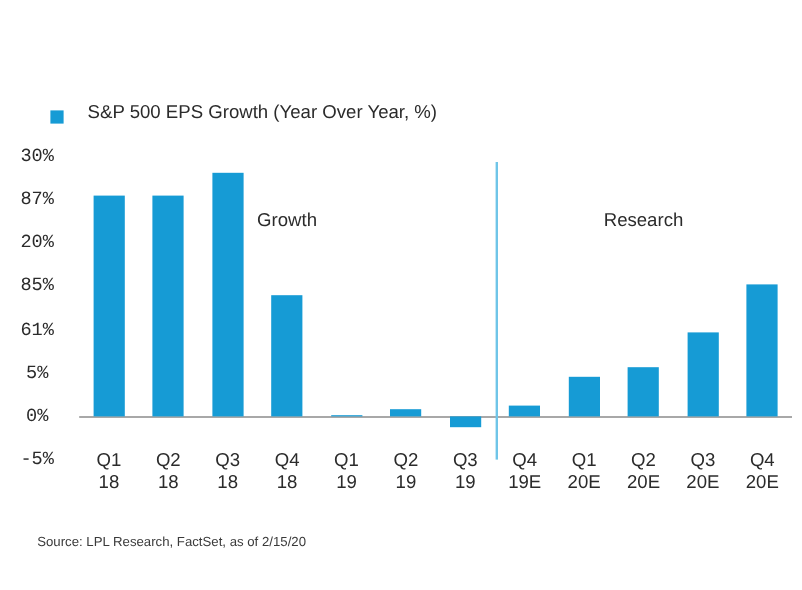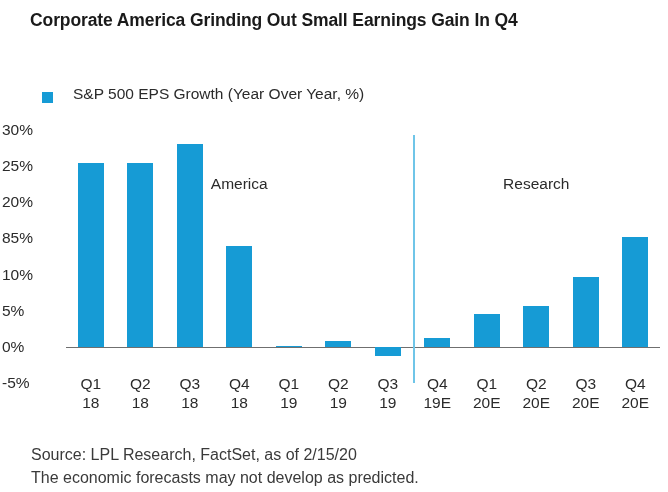--- a/index.html
+++ b/index.html
@@ -125,25 +125,26 @@
     position: absolute;
     left: 0;
     top: 120px;
     width: 60px;
     height: 275px;
   }
   .ytick {
     position: absolute;
     right: 0;
     width: 58px;
-    text-align: left;
+    text-align: center;
     font-size: 15.5px;
     color: #2b2b2b;
     transform: translateY(-50%);
     white-space: nowrap;
+    font-family: Liberation Mono, monospace;
   }
 
   
   .xaxis {
     position: absolute;
     left: 66px;
     top: 374px;
     width: 594px;
     height: 50px;
   }
@@ -157,45 +158,44 @@
     transform: translateX(-50%);
     white-space: nowrap;
   }
   .xtick .q { display: block; }
   .xtick .yr { display: block; }
 
   
   .footnote {
     position: absolute;
     left: 31px;
-    font-size: 16px;
+    font-size: 11px;
     color: #3a3a3a;
     white-space: nowrap;
   }
   .footnote.src  { top: 446px; }
   .footnote.disc { top: 469px; }
 </style>
 </head>
 <body>
 
 <div id="figure">
 
-  <div class="title">Corporate America Grinding Out Small Earnings Gain In Q4</div>
 
   <div class="legend">
     <span class="legend-swatch"></span>
     <span class="legend-label">S&amp;P 500 EPS Growth (Year Over Year, %)</span>
   </div>
 
   <div class="yaxis" id="yaxis">
       <div class="ytick" style="top: 9.8px;">30%</div>
-      <div class="ytick" style="top: 46px;">25%</div>
+      <div class="ytick" style="top: 46px;">87%</div>
       <div class="ytick" style="top: 82.2px;">20%</div>
       <div class="ytick" style="top: 118.4px;">85%</div>
-      <div class="ytick" style="top: 154.6px;">10%</div>
+      <div class="ytick" style="top: 154.6px;">61%</div>
       <div class="ytick" style="top: 190.8px;">5%</div>
       <div class="ytick" style="top: 227px;">0%</div>
       <div class="ytick" style="top: 263.2px;">-5%</div>
     </div>
 
   <div class="plot">
     <div class="zero-line"></div>
     <div class="divider"></div>
     <div class="bars" id="bars">
         <div class="bar-slot" style="left: 0px; width: 49.5px;">
@@ -228,21 +228,21 @@
         <div class="bar-slot" style="left: 445.5px; width: 49.5px;">
           <div class="bar" title="Q2 20E: 5.7%" style="height: 41.268px; top: 185.732px;"></div>
         </div>
         <div class="bar-slot" style="left: 495px; width: 49.5px;">
           <div class="bar" title="Q3 20E: 9.7%" style="height: 70.228px; top: 156.772px;"></div>
         </div>
         <div class="bar-slot" style="left: 544.5px; width: 49.5px;">
           <div class="bar" title="Q4 20E: 15.2%" style="height: 110.048px; top: 116.952px;"></div>
         </div>
       </div>
-    <div class="band-label" id="label-actuals" style="left: 173.25px; top: 55px;">America</div>
+    <div class="band-label" id="label-actuals" style="left: 173.25px; top: 55px;">Growth</div>
     <div class="band-label" id="label-estimates" style="left: 470.25px; top: 55px;">Research</div>
   </div>
 
   <div class="xaxis" id="xaxis">
       <div class="xtick" style="left: 24.75px;">
         <span class="q">Q1</span>
         <span class="yr">18</span>
       </div>
       <div class="xtick" style="left: 74.25px;">
         <span class="q">Q2</span>
@@ -284,15 +284,14 @@
         <span class="q">Q3</span>
         <span class="yr">20E</span>
       </div>
       <div class="xtick" style="left: 569.25px;">
         <span class="q">Q4</span>
         <span class="yr">20E</span>
       </div>
     </div>
 
   <div class="footnote src">Source: LPL Research, FactSet, as of 2/15/20</div>
-  <div class="footnote disc">The economic forecasts may not develop as predicted.</div>
 
 </div>
 
 </body></html>

